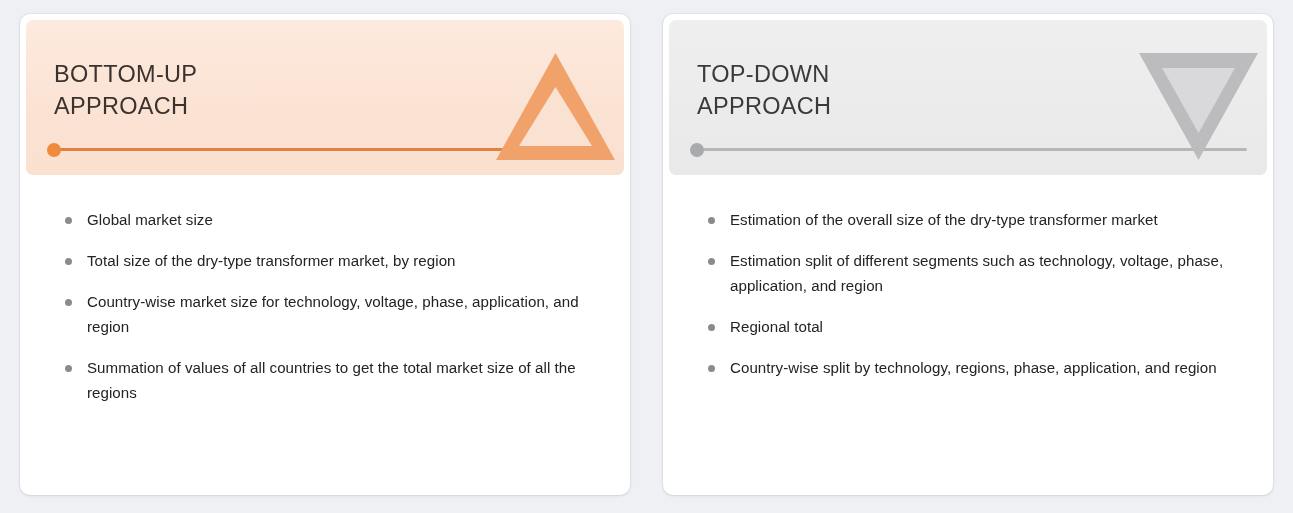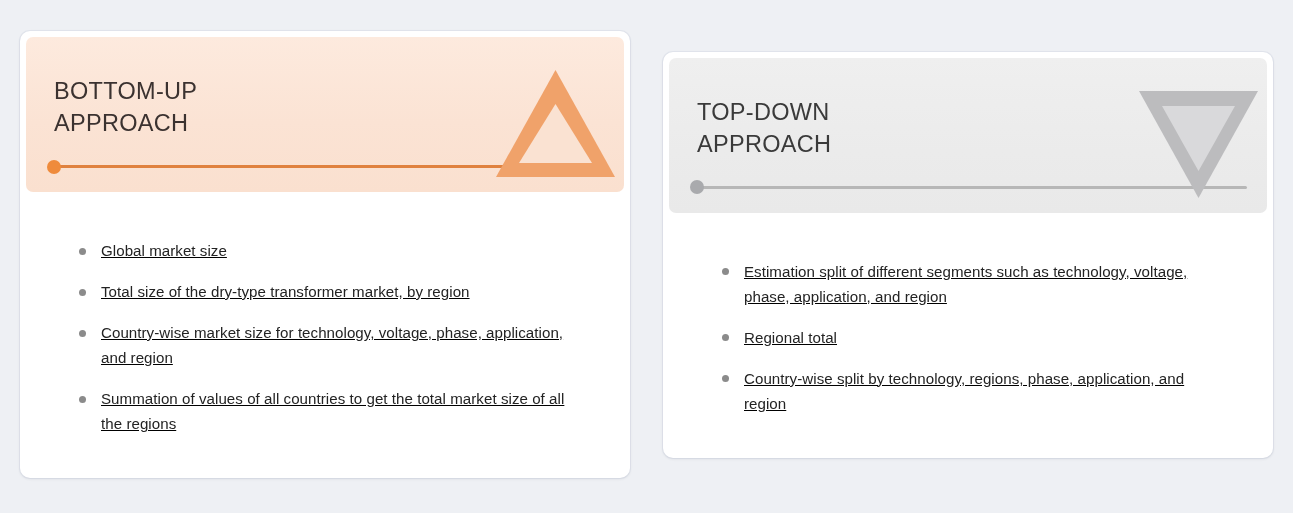--- a/index.html
+++ b/index.html
@@ -15,21 +15,20 @@
   }
 
   .board {
     position: relative;
     width: 1293px;
     height: 513px;
     display: flex;
     gap: 33px;
     padding: 14px 20px 18px 20px;
     box-sizing: border-box;
-    align-items: center;
   }
 
   .card {
     position: relative;
     flex: 1 1 0;
     background: #ffffff;
     border-radius: 10px;
     box-shadow: 0 1px 3px rgba(40,48,70,0.10), 0 0 0 1px rgba(225,228,236,0.85);
     display: flex;
     flex-direction: column;
@@ -103,23 +102,22 @@
 
   
   .card-body {
     flex: 1 1 auto;
     padding: 30px 26px 20px 28px;
     box-sizing: border-box;
     background: #ffffff;
   }
   .bullet-list {
     list-style: none;
-    margin: 16px;
+    margin: 2px;
     padding: 0;
-    text-decoration: underline;
   }
   .bullet-item {
     position: relative;
     padding-left: 31px;
     margin-bottom: 16px;
     font-size: 15.1px;
     line-height: 25px;
     color: #232323;
     letter-spacing: 0.05px;
   }
@@ -195,20 +193,24 @@
         <path d="M3 6 L122 6 L62.5 113 Z" fill="#bcbcbe"></path>
         <path d="M26 21 L99 21 L62.5 86 Z" fill="#d9d9db"></path>
       </svg>
 
     </div>
 
     <div class="card-body">
       <ul class="bullet-list">
         <li class="bullet-item">
           <span class="bullet-dot"></span>
+          <span>Estimation of the overall size of the dry-type transformer market</span>
+        </li>
+        <li class="bullet-item">
+          <span class="bullet-dot"></span>
           <span>Estimation split of different segments such as technology, voltage, phase, application, and region</span>
         </li>
         <li class="bullet-item">
           <span class="bullet-dot"></span>
           <span>Regional total</span>
         </li>
         <li class="bullet-item">
           <span class="bullet-dot"></span>
           <span>Country-wise split by technology, regions, phase, application, and region</span>
         </li>

